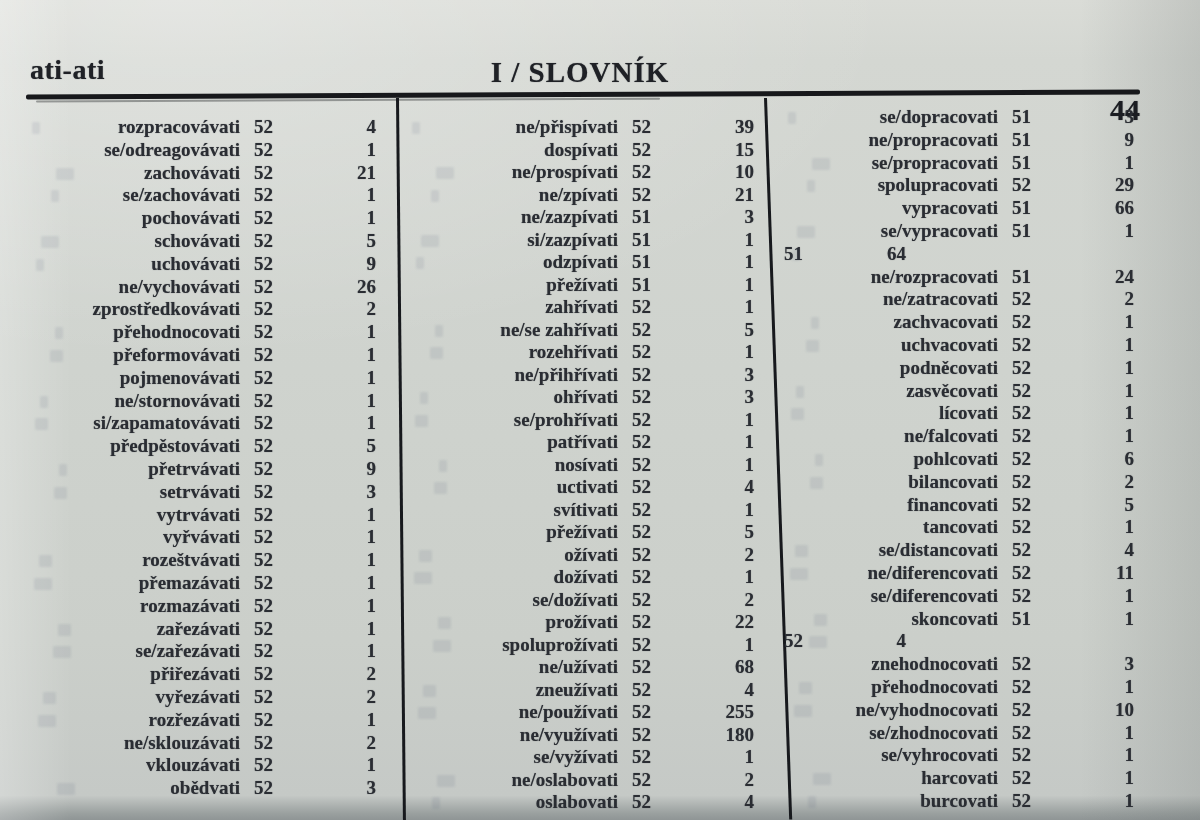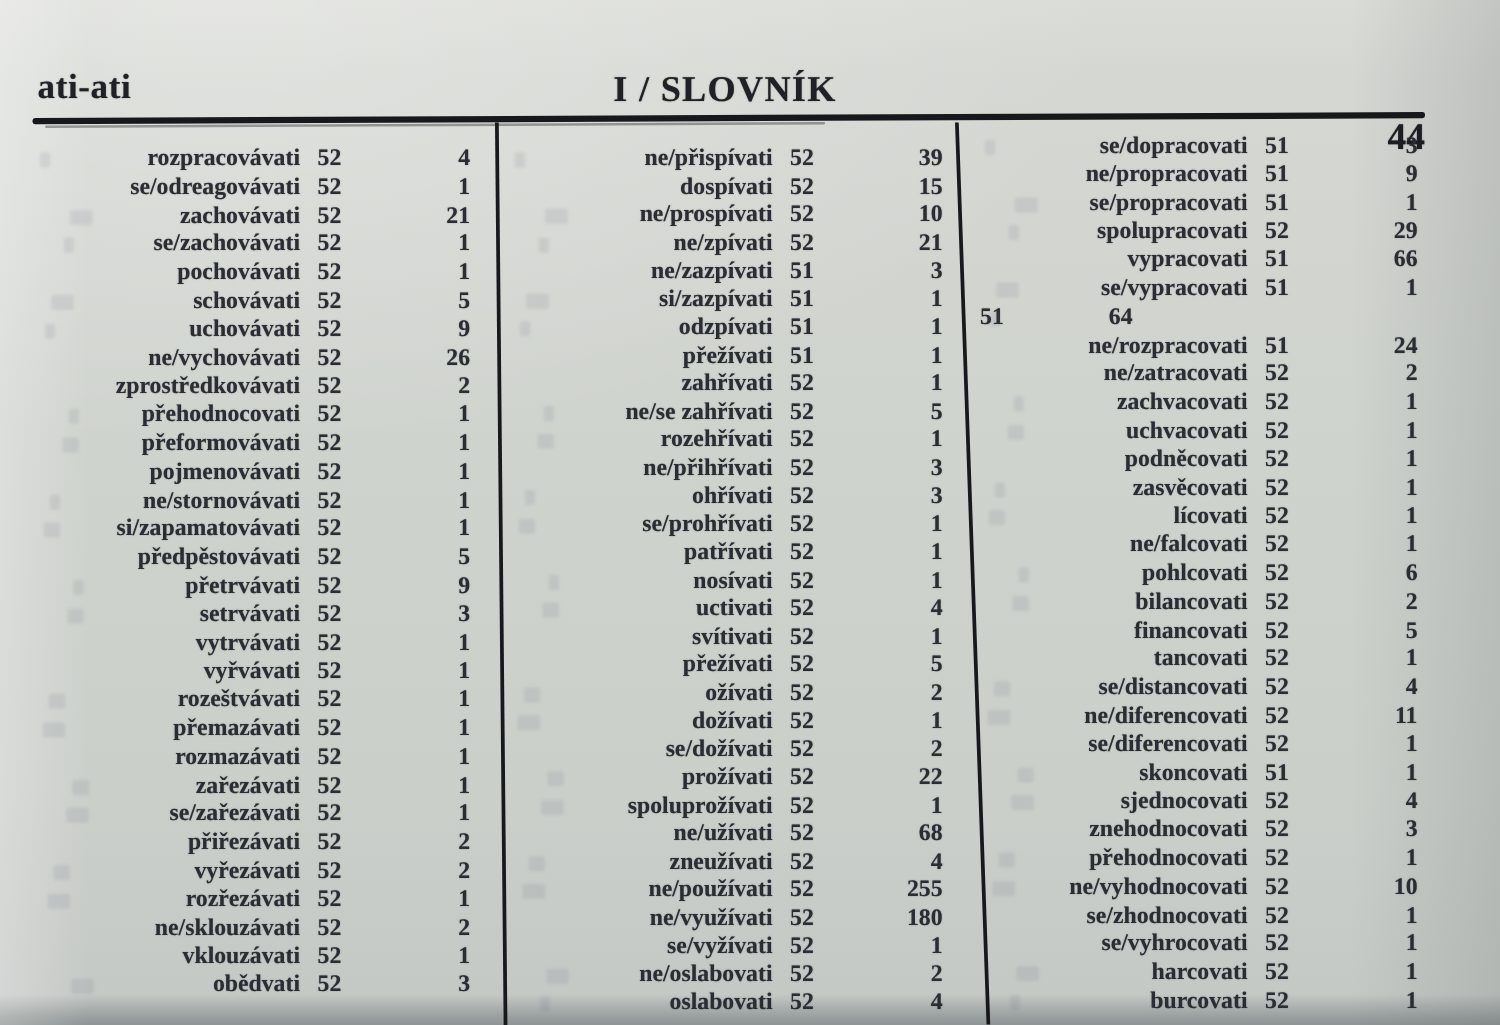--- a/index.html
+++ b/index.html
@@ -528,21 +528,20 @@
         <span class="w">se/diferencovati</span>
         <span class="c">52</span>
         <span class="n">1</span>
       </div>
       <div class="row">
         <span class="w">skoncovati</span>
         <span class="c">51</span>
         <span class="n">1</span>
       </div>
       <div class="row">
-        <span class="w">sjednocovati</span>
         <span class="c">52</span>
         <span class="n">4</span>
       </div>
       <div class="row">
         <span class="w">znehodnocovati</span>
         <span class="c">52</span>
         <span class="n">3</span>
       </div>
       <div class="row">
         <span class="w">přehodnocovati</span>

